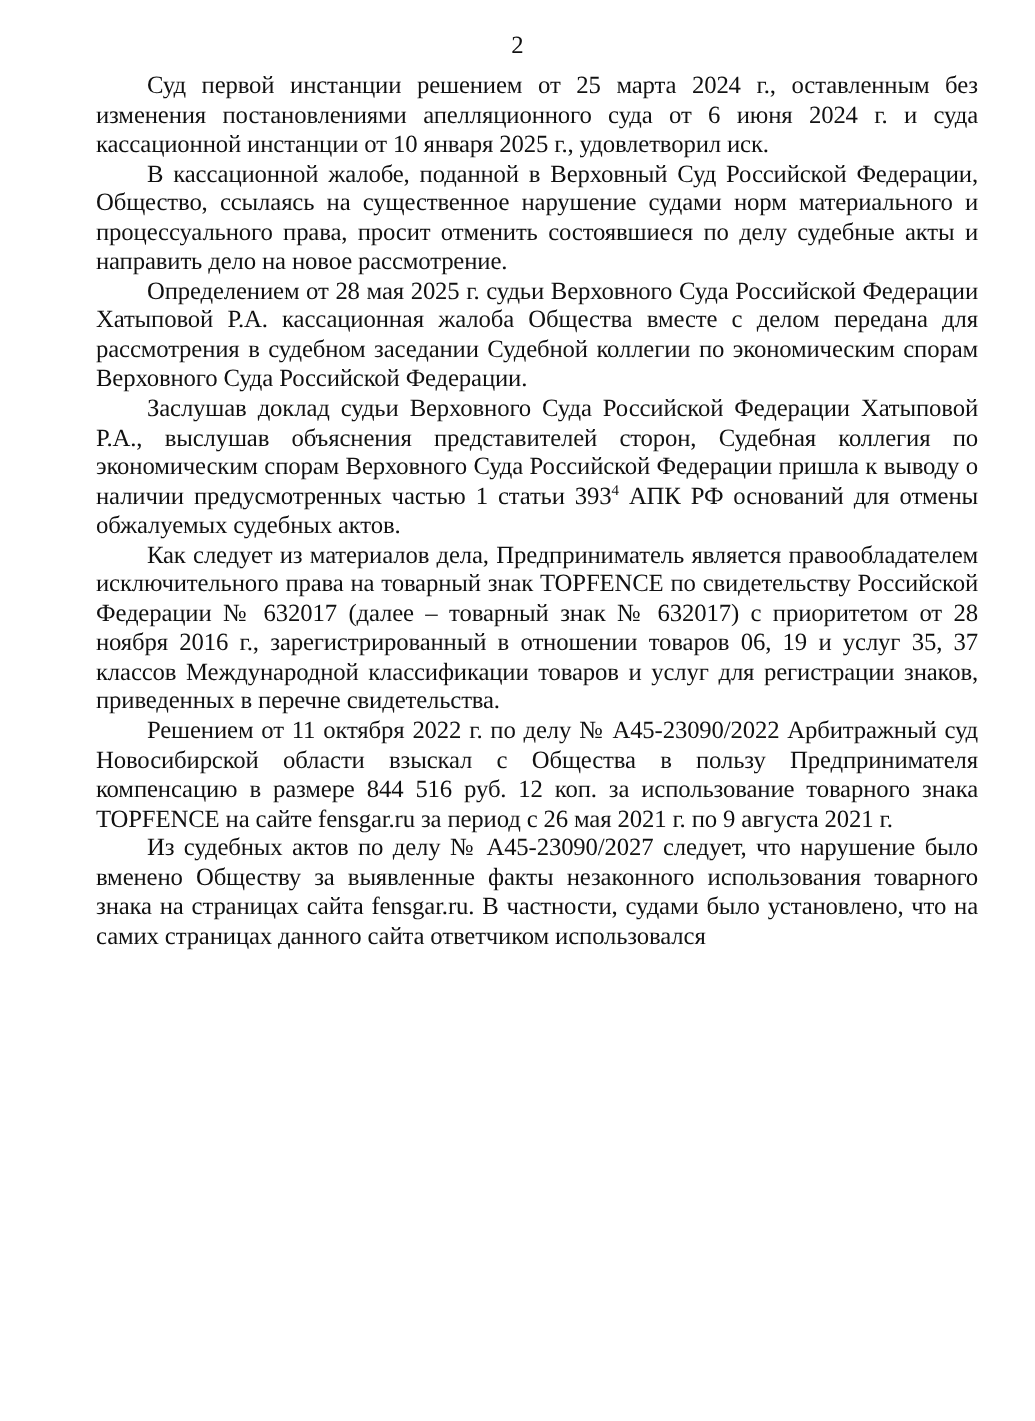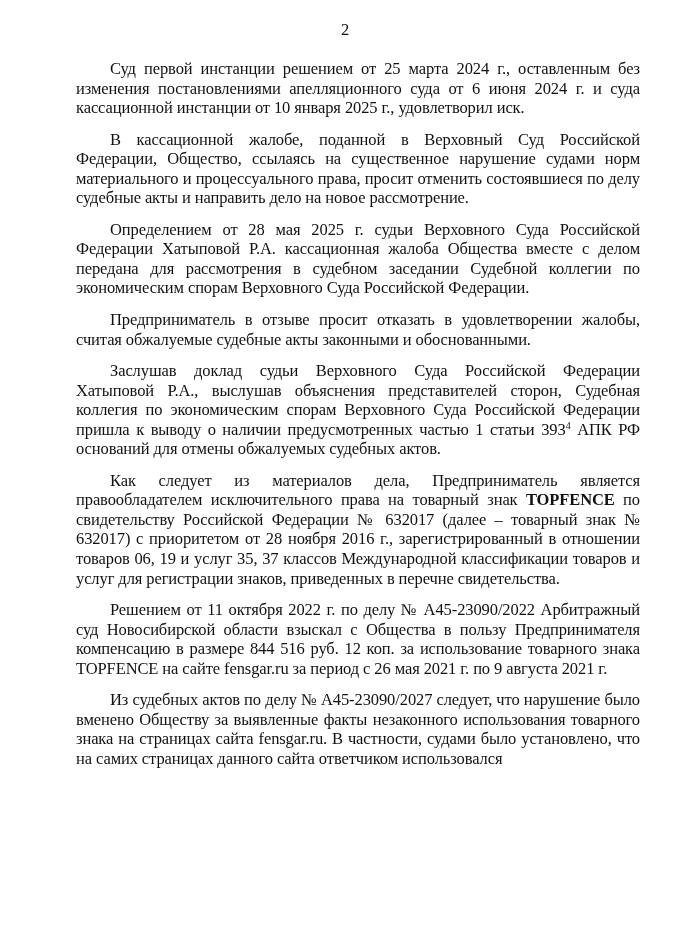--- a/index.html
+++ b/index.html
@@ -24,41 +24,40 @@
       font-size: 16.5px;
       line-height: 19.5px;
     }
     .content {
       position: absolute;
       top: 47px;
       left: 64px;
       width: 588px;
     }
     .para {
-      margin: 12px;
+      margin: 0;
       font-size: 16.5px;
       line-height: 19.55px;
       text-align: justify;
       text-indent: 34px;
       letter-spacing: -0.1px;
     }
-    .para b { font-weight: bold; }
+    .para b { font-weight: normal; }
     sup {
       font-size: 10px;
       line-height: 0;
       vertical-align: 6px;
     }
   </style>
 </head>
 <body>
 
 <div class="page-number">2</div>
 
 <div class="content">
   <p class="para">Суд первой инстанции решением от 25 марта 2024 г., оставленным без изменения постановлениями апелляционного суда от 6 июня 2024 г. и суда кассационной инстанции от 10 января 2025 г., удовлетворил иск.</p>
   <p class="para">В кассационной жалобе, поданной в Верховный Суд Российской Федерации, Общество, ссылаясь на существенное нарушение судами норм материального и процессуального права, просит отменить состоявшиеся по делу судебные акты и направить дело на новое рассмотрение.</p>
   <p class="para">Определением от 28 мая 2025 г. судьи Верховного Суда Российской Федерации Хатыповой Р.А. кассационная жалоба Общества вместе с делом передана для рассмотрения в судебном заседании Судебной коллегии по экономическим спорам Верховного Суда Российской Федерации.</p>
-  <p class="para">Предприниматель в отзыве просит отказать в удовлетворении жалобы, считая обжалуемые судебные акты законными и обоснованными.</p>
   <p class="para"><span>Заслушав доклад судьи Верховного Суда Российской Федерации Хатыповой Р.А., выслушав объяснения представителей сторон, Судебная коллегия по экономическим спорам Верховного Суда Российской Федерации пришла к выводу о наличии предусмотренных частью 1 статьи 393</span><sup>4</sup><span> АПК РФ оснований для отмены обжалуемых  судебных актов.</span></p>
   <p class="para"><span>Как следует из материалов дела, Предприниматель является правообладателем исключительного права на товарный знак </span><b>TOPFENCE</b><span> по свидетельству Российской Федерации № 632017 (далее – товарный знак № 632017) с приоритетом от 28 ноября 2016 г., зарегистрированный в отношении товаров 06, 19 и услуг 35, 37 классов Международной классификации товаров и услуг для регистрации знаков, приведенных в перечне свидетельства.</span></p>
   <p class="para">Решением от 11 октября 2022 г. по делу № А45-23090/2022 Арбитражный суд Новосибирской области взыскал с Общества в пользу Предпринимателя компенсацию в размере 844 516 руб. 12 коп. за использование товарного знака TOPFENCE на сайте fensgar.ru за период с 26 мая 2021 г. по 9 августа 2021 г.</p>
   <p class="para">Из судебных актов по делу № А45-23090/2027 следует, что нарушение было вменено Обществу за выявленные факты незаконного использования товарного знака на страницах сайта fensgar.ru. В частности, судами было установлено, что на самих страницах данного сайта ответчиком использовался</p>
 </div>
 
 </body></html>

